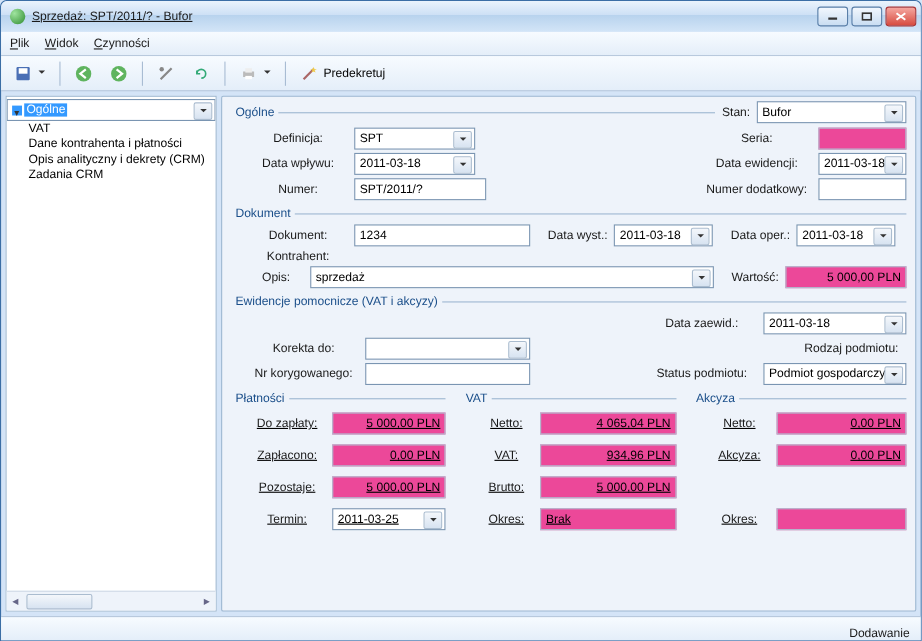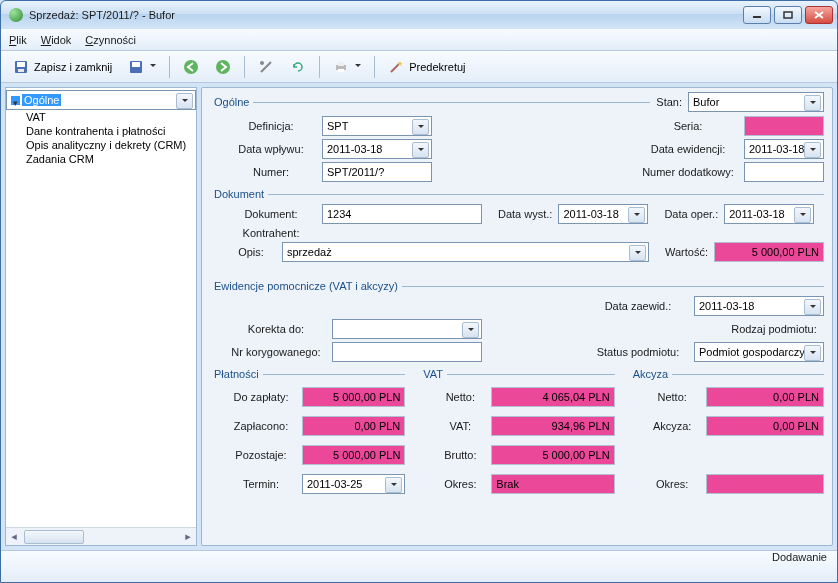--- a/index.html
+++ b/index.html
@@ -1,20 +1,20 @@
 <!DOCTYPE html>
 <html><head>
 <meta charset="utf-8">
 <style>
   * { box-sizing: border-box; margin: 0; padding: 0; font-family: Tahoma, sans-serif; font-size: 11px; }
   body { background: #d4e4f7; width: 838px; height: 583px; overflow: hidden; }
   .window { width: 838px; height: 583px; background: #d4e4f7; border: 1px solid #3b6ea5; border-radius: 6px 6px 0 0; display: flex; flex-direction: column; }
   .titlebar { height: 28px; background: linear-gradient(#eaf3fc,#cde0f5 45%,#b8d3ee 46%,#d3e5f7); border-radius: 6px 6px 0 0; display: flex; align-items: center; padding: 0 4px 0 8px; }
   .title-icon { width: 14px; height: 14px; border-radius: 50%; background: radial-gradient(circle at 30% 30%, #9fe49f, #2e8b2e); margin-right: 6px; }
-  .title-text { flex: 1; color: #1a1a1a; }
+  .title-text { flex: 1; color: #1a1a1a; text-decoration: underline; }
   .winbtns { display: flex; gap: 3px; }
   .winbtn { width: 28px; height: 18px; border: 1px solid #5a7fa8; border-radius: 3px; background: linear-gradient(#f2f7fd,#c9ddf2); display:flex; align-items:center; justify-content:center; }
   .winbtn.close { background: linear-gradient(#f5a7a0,#d74b3f); border-color:#a33; }
   .winbtn svg { display:block; }
   .menubar { height: 22px; background: linear-gradient(#f7fbff,#e4eef9); display:flex; align-items:center; padding: 0 8px; gap: 14px; border-bottom:1px solid #b8c9dd; }
   .menubar span { color:#1a1a1a; }
   .menubar u { text-decoration: underline; }
   .toolbar { height: 32px; background: linear-gradient(#f7fbff,#e4eef9); border-bottom:1px solid #b8c9dd; display:flex; align-items:center; padding: 0 6px; gap:4px; }
   .tb { height: 24px; display:flex; align-items:center; padding: 0 6px; gap:5px; border-radius:3px; }
   .tb-icon { width:16px; height:16px; display:inline-flex; align-items:center; justify-content:center; }
@@ -26,35 +26,35 @@
   .tree { flex:1; overflow:hidden; padding: 2px 0; }
   .tree-item { padding: 1px 4px 1px 20px; white-space:nowrap; position:relative; }
   .tree-root { padding-left: 6px; display:flex; align-items:center; gap:2px;}
   .tree-root .tw { width:9px;height:9px; }
   .tree-root .tw::before { content:"▾"; font-size:9px; color:#333;}
   .tree-item.sel span { background:#3399ff; color:#fff; padding:0 2px; }
   .sb-scroll { height:18px; border-top:1px solid #cfd9e6; background:#eef3fa; display:flex; align-items:center; }
   .sb-scroll .arrow { width:16px; height:16px; display:flex; align-items:center; justify-content:center; color:#668; }
   .sb-scroll .thumb { width:60px; height:14px; margin-left:2px; background:linear-gradient(#f4f7fb,#d7e3f1); border:1px solid #aabccf; border-radius:2px;}
   .main { flex:1; background:#eef3fa; border:1px solid #9db7d1; border-radius:2px; position:relative; padding: 4px 8px 4px 8px; overflow:hidden;}
-  .statusbar { height:32px; background: linear-gradient(#f7fbff,#e4eef9); border-top:1px solid #b8c9dd; display:flex; align-items:flex-start; justify-content:flex-end; padding: 0 10px; color:#1a1a1a;}
+  .statusbar { height:22px; background: linear-gradient(#f7fbff,#e4eef9); border-top:1px solid #b8c9dd; display:flex; align-items:flex-end; justify-content:flex-end; padding: 0 10px; color:#1a1a1a;}
   .row { display:flex; align-items:center; gap:6px; margin: 3px 0; padding-left: 16px; }
   .lbl { color:#1a1a1a; white-space:nowrap;text-align:center; }
   .inp, .sel, .ro { height:20px; border:1px solid #7a95b2; background:#fff; padding: 1px 4px; display:flex; align-items:center; }
   .sel { position:relative; padding-right:18px;}
   .sel::after { content:""; position:absolute; right:2px; top:2px; width:15px; height:14px; background:linear-gradient(#f4f7fb,#d7e3f1); border:1px solid #aabccf; border-radius:2px; }
   .sel::before { content:""; position:absolute; right:7px; top:8px; border:3px solid transparent; border-top-color:#333; z-index:1;}
   .ro { background:#ec4899; border-color:#b0c0d2; justify-content:flex-end;}
   .ro.left { justify-content:flex-start; }
   .hdr-line { display:flex; align-items:center; margin-bottom:4px;}
   .hdr-line .legend-text { color:#1b4f8a; padding:0 4px; }
   .hdr-line .rule { flex:1; border-top:1px solid #9db7d1; height:0; }
   .triple { display:flex; gap:14px; }
   .triple > div { flex:1; }
-  .col { display:flex; flex-direction:column; gap:3px;}
+  .col { display:flex; flex-direction:column; gap:3px;text-decoration:underline;}
 </style>
 </head>
 <body>
 
 <div class="window">
   <div class="titlebar">
     <div class="title-icon"></div>
     <div class="title-text">Sprzedaż: SPT/2011/? - Bufor</div>
     <div class="winbtns">
       <div class="winbtn">
@@ -81,30 +81,20 @@
     <span><u>W</u>idok</span>
     <span><u>C</u>zynności</span>
   </div>
 
   <div class="toolbar">
     <div class="tb">
       <span class="tb-icon">
           <svg width="16" height="16">
             <rect x="2" y="2" width="12" height="12" fill="#4a6fb5" rx="1"></rect>
             <rect x="4" y="3" width="8" height="5" fill="#fff"></rect>
-            <rect x="5" y="10" width="6" height="3" fill="#e8e8e8"></rect>
-          </svg>
-        </span>
-      <span>Zapisz i zamknij</span>
-    </div>
-    <div class="tb">
-      <span class="tb-icon">
-          <svg width="16" height="16">
-            <rect x="2" y="2" width="12" height="12" fill="#4a6fb5" rx="1"></rect>
-            <rect x="4" y="3" width="8" height="5" fill="#fff"></rect>
           </svg>
         </span>
       <span class="dd"></span>
     </div>
     <div class="tb-sep"></div>
     <div class="tb">
         <span class="tb-icon">
           <svg width="16" height="16">
             <circle cx="8" cy="8" r="7" fill="#5fb45f"></circle>
             <path d="M10 4 L5 8 L10 12" fill="none" stroke="#fff" stroke-width="2"></path>
@@ -207,21 +197,21 @@
             <span>2011-03-18</span>
           </div>
         <div style="flex:1"></div>
         <span class="lbl" style="width:100px">Data ewidencji:</span>
         <div class="sel" style="width:80px">
             <span>2011-03-18</span>
           </div>
       </div>
       <div class="row">
         <span class="lbl" style="width:90px">Numer:</span>
-        <div class="inp" style="width:110px">
+        <div class="inp" style="width:120px">
             <span>SPT/2011/?</span>
           </div>
         <div style="flex:1"></div>
         <span class="lbl" style="width:100px">Numer dodatkowy:</span>
         <div class="inp" style="width:80px">
             <span></span>
           </div>
       </div>
 
       <div class="hdr-line" style="margin-top:6px">
@@ -249,21 +239,21 @@
         <span class="lbl" style="width:50px">Opis:</span>
         <div class="sel" style="flex:1">
             <span>sprzedaż</span>
           </div>
         <span class="lbl" style="margin-left:10px">Wartość:</span>
         <div class="ro" style="width:110px">
             <span>5 000,00 PLN</span>
           </div>
       </div>
 
-      <div class="hdr-line" style="margin-top:18px">
+      <div class="hdr-line" style="margin-top:6px">
         <span class="legend-text">Ewidencje pomocnicze (VAT i akcyzy)</span>
         <div class="rule"></div>
       </div>
       <div class="row">
         <div style="flex:1"></div>
         <span class="lbl" style="width:100px">Data zaewid.:</span>
         <div class="sel" style="width:130px">
             <span>2011-03-18</span>
           </div>
       </div>

